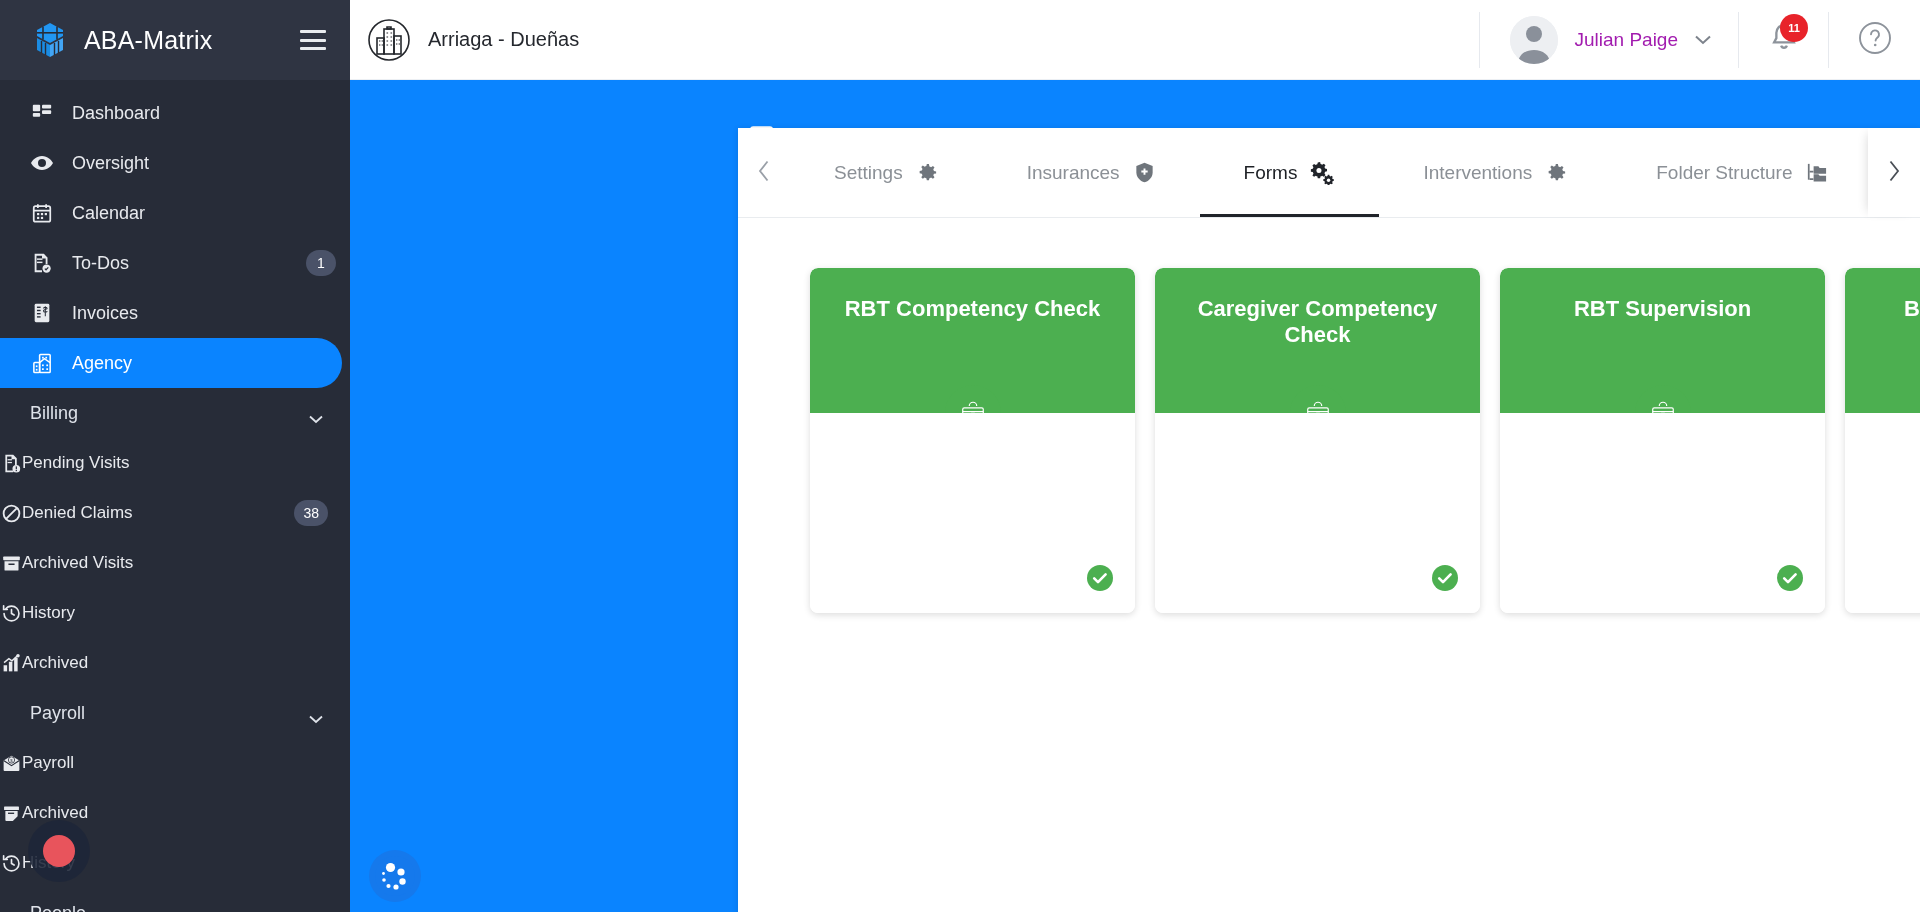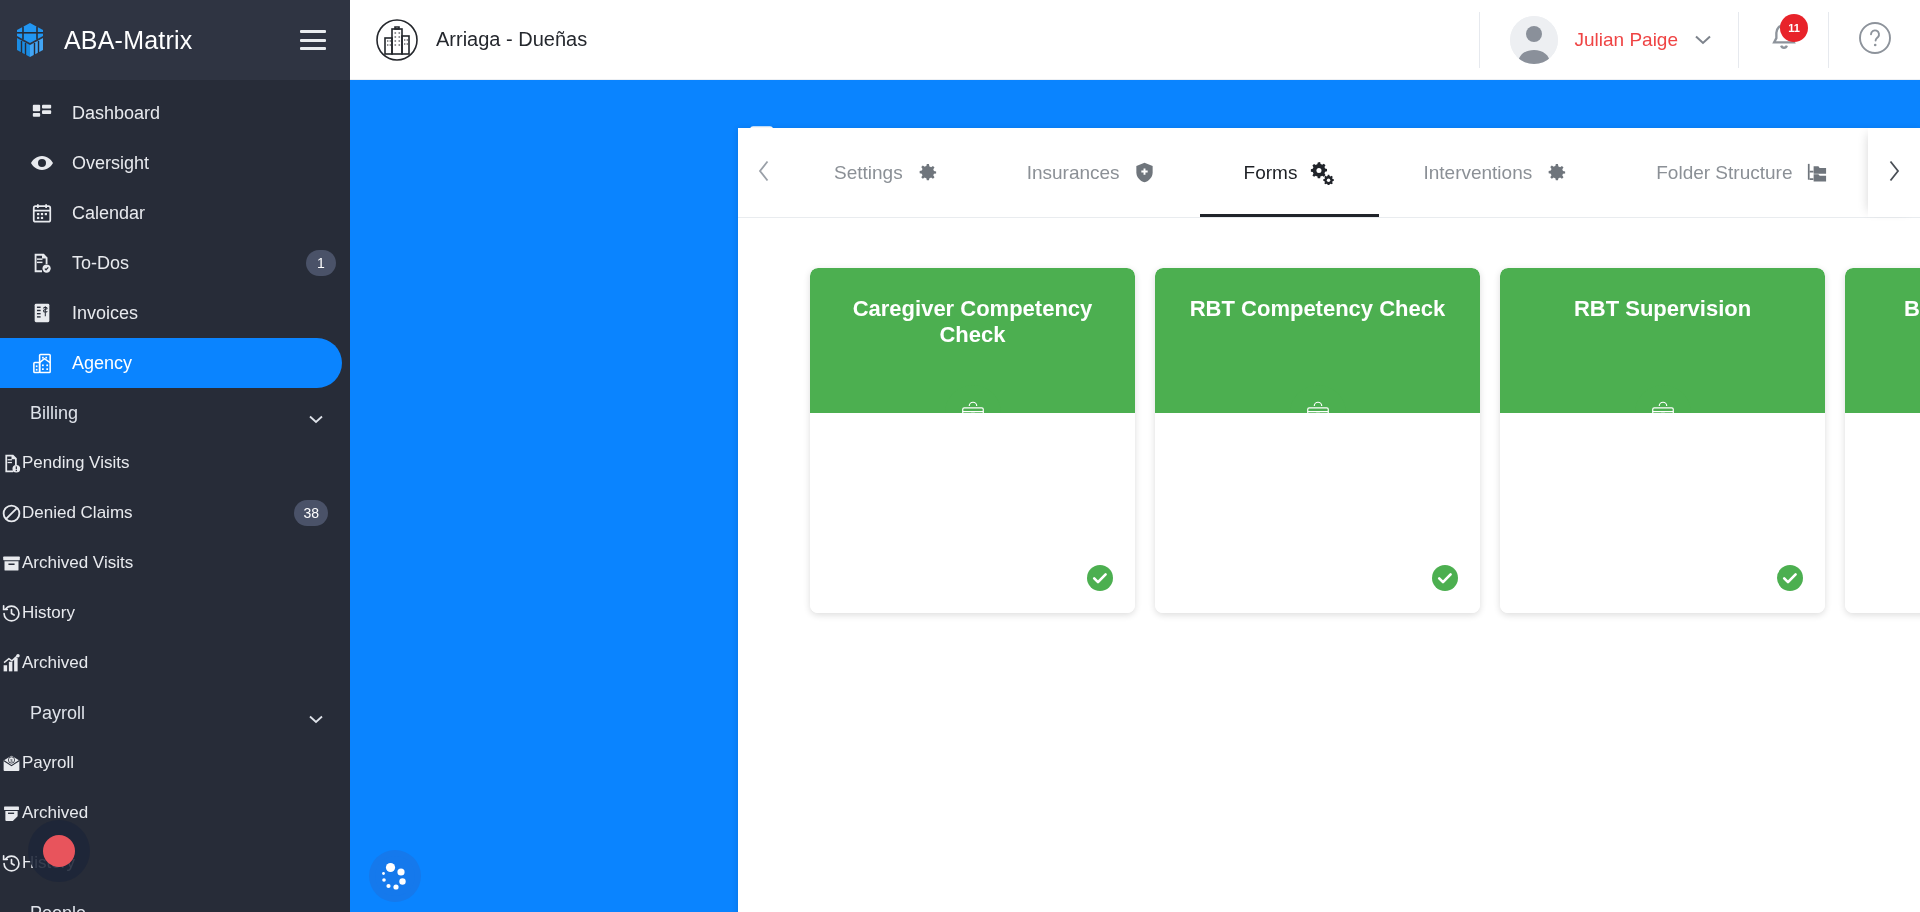--- a/index.html
+++ b/index.html
@@ -15,21 +15,21 @@
   .sidebar {
     width: 350px; height: 912px;
     background: #272c38;
     flex: 0 0 350px;
     position: relative;
     overflow: hidden;
   }
   .brand {
     height: 80px;
     display: flex; align-items: center;
-    padding: 0 24px 0 10px;
+    padding: 0 24px 0 30px;
     background: #2f3442;
     gap: 14px;
   }
   .brand-logo { width: 40px; height: 40px; flex: 0 0 40px; }
   .brand-name {
     color: #ffffff; font-size: 25px; letter-spacing: .2px;
     flex: 1; white-space: nowrap;
   }
   .hamburger { width: 26px; height: 20px; display: flex; flex-direction: column; justify-content: space-between; cursor: pointer; }
   .hamburger span { display: block; height: 3px; background: #e9ecef; border-radius: 1px; }
@@ -84,37 +84,37 @@
 
   
   .main { flex: 1; height: 912px; display: flex; flex-direction: column; min-width: 0; position: relative; }
 
   .topbar {
     height: 80px; background: #ffffff;
     display: flex; align-items: center;
     border-bottom: 1px solid #eceff3;
     flex: 0 0 80px;
   }
-  .org { display: flex; align-items: center; gap: 16px; padding-left: 24px; flex: 1; }
+  .org { display: flex; align-items: center; gap: 16px; padding-left: 16px; flex: 1; }
   .org-ico { width: 46px; height: 46px; flex: 0 0 46px; }
   .org-name { font-size: 20px; color: #25282e; white-space: nowrap; }
 
   .topbar-right { display: flex; align-items: center; height: 80px; }
   .user-box {
     display: flex; align-items: center; gap: 16px;
     padding: 0 26px 0 30px; height: 56px;
     border-left: 1px solid #e6e9ee;
     cursor: pointer;
   }
   .avatar {
     width: 48px; height: 48px; border-radius: 50%;
     background: #eceef1; overflow: hidden; flex: 0 0 48px;
     display: flex; align-items: flex-end; justify-content: center;
   }
-  .user-name { font-size: 19px; color: #ef4444; white-space: nowrap; }
+  .user-name { font-size: 19px; color: #a21caf; white-space: nowrap; }
   .bell-box {
     width: 90px; height: 56px; display: flex; align-items: center; justify-content: center;
     border-left: 1px solid #e6e9ee; position: relative; cursor: pointer;
   }
   .bell-badge {
     position: absolute; top: 2px; right: 20px;
     min-width: 28px; height: 28px; border-radius: 14px;
     background: #e8232a; color: #fff; font-size: 11px; font-weight: bold;
     display: flex; align-items: center; justify-content: center; padding: 0 5px;
   }
@@ -593,20 +593,42 @@
             <span>
               <svg viewBox="0 0 12 22" width="12" height="22" fill="none" stroke="#4a4f56" stroke-width="1.8">
                   <path d="M2.5 1.5L10 11l-7.5 9.5"></path>
                 </svg>
             </span>
           </div>
         </div>
 
         <div class="cards-area">
           <div class="cards">
+
+            <div class="card">
+              <div class="card-head">
+                <div class="card-title">RBT Competency Check</div>
+                <div class="card-avatar">
+                  <svg viewBox="0 0 30 30" width="28" height="28" fill="none" stroke="#ffffff" stroke-width="1.3">
+                    <path d="M11 7.5a4 4 0 018 0"></path>
+                    <rect x="4" y="9.5" width="22" height="14" rx="1.6"></rect>
+                    <path d="M4 13.5h22"></path>
+                    <path d="M13.6 15.5h2.8v2.4h2.4v2.8h-2.4v2.4h-2.8v-2.4h-2.4v-2.8h2.4z"></path>
+                  </svg>
+                </div>
+              </div>
+              <div class="card-body">
+                <span class="card-check">
+                  <svg viewBox="0 0 26 26" width="26" height="26">
+                    <circle cx="13" cy="13" r="13" fill="#4caf50"></circle>
+                    <path d="M7.2 13.4l3.8 3.8 7.6-7.8" stroke="#ffffff" stroke-width="2.6" fill="none" stroke-linecap="round" stroke-linejoin="round"></path>
+                  </svg>
+                </span>
+              </div>
+            </div>
 
             <div class="card">
               <div class="card-head">
                 <div class="card-title">Caregiver Competency Check</div>
                 <div class="card-avatar">
                   <svg viewBox="0 0 30 30" width="28" height="28" fill="none" stroke="#ffffff" stroke-width="1.3">
                     <path d="M11 7.5a4 4 0 018 0"></path>
                     <rect x="4" y="9.5" width="22" height="14" rx="1.6"></rect>
                     <path d="M4 13.5h22"></path>
                     <path d="M13.6 15.5h2.8v2.4h2.4v2.8h-2.4v2.4h-2.8v-2.4h-2.4v-2.8h2.4z"></path>
@@ -618,42 +640,20 @@
                   <svg viewBox="0 0 26 26" width="26" height="26">
                     <circle cx="13" cy="13" r="13" fill="#4caf50"></circle>
                     <path d="M7.2 13.4l3.8 3.8 7.6-7.8" stroke="#ffffff" stroke-width="2.6" fill="none" stroke-linecap="round" stroke-linejoin="round"></path>
                   </svg>
                 </span>
               </div>
             </div>
 
             <div class="card">
               <div class="card-head">
-                <div class="card-title">RBT Competency Check</div>
-                <div class="card-avatar">
-                  <svg viewBox="0 0 30 30" width="28" height="28" fill="none" stroke="#ffffff" stroke-width="1.3">
-                    <path d="M11 7.5a4 4 0 018 0"></path>
-                    <rect x="4" y="9.5" width="22" height="14" rx="1.6"></rect>
-                    <path d="M4 13.5h22"></path>
-                    <path d="M13.6 15.5h2.8v2.4h2.4v2.8h-2.4v2.4h-2.8v-2.4h-2.4v-2.8h2.4z"></path>
-                  </svg>
-                </div>
-              </div>
-              <div class="card-body">
-                <span class="card-check">
-                  <svg viewBox="0 0 26 26" width="26" height="26">
-                    <circle cx="13" cy="13" r="13" fill="#4caf50"></circle>
-                    <path d="M7.2 13.4l3.8 3.8 7.6-7.8" stroke="#ffffff" stroke-width="2.6" fill="none" stroke-linecap="round" stroke-linejoin="round"></path>
-                  </svg>
-                </span>
-              </div>
-            </div>
-
-            <div class="card">
-              <div class="card-head">
                 <div class="card-title">RBT Supervision</div>
                 <div class="card-avatar">
                   <svg viewBox="0 0 30 30" width="28" height="28" fill="none" stroke="#ffffff" stroke-width="1.3">
                     <path d="M11 7.5a4 4 0 018 0"></path>
                     <rect x="4" y="9.5" width="22" height="14" rx="1.6"></rect>
                     <path d="M4 13.5h22"></path>
                     <path d="M13.6 15.5h2.8v2.4h2.4v2.8h-2.4v2.4h-2.8v-2.4h-2.4v-2.8h2.4z"></path>
                   </svg>
                 </div>
               </div>

